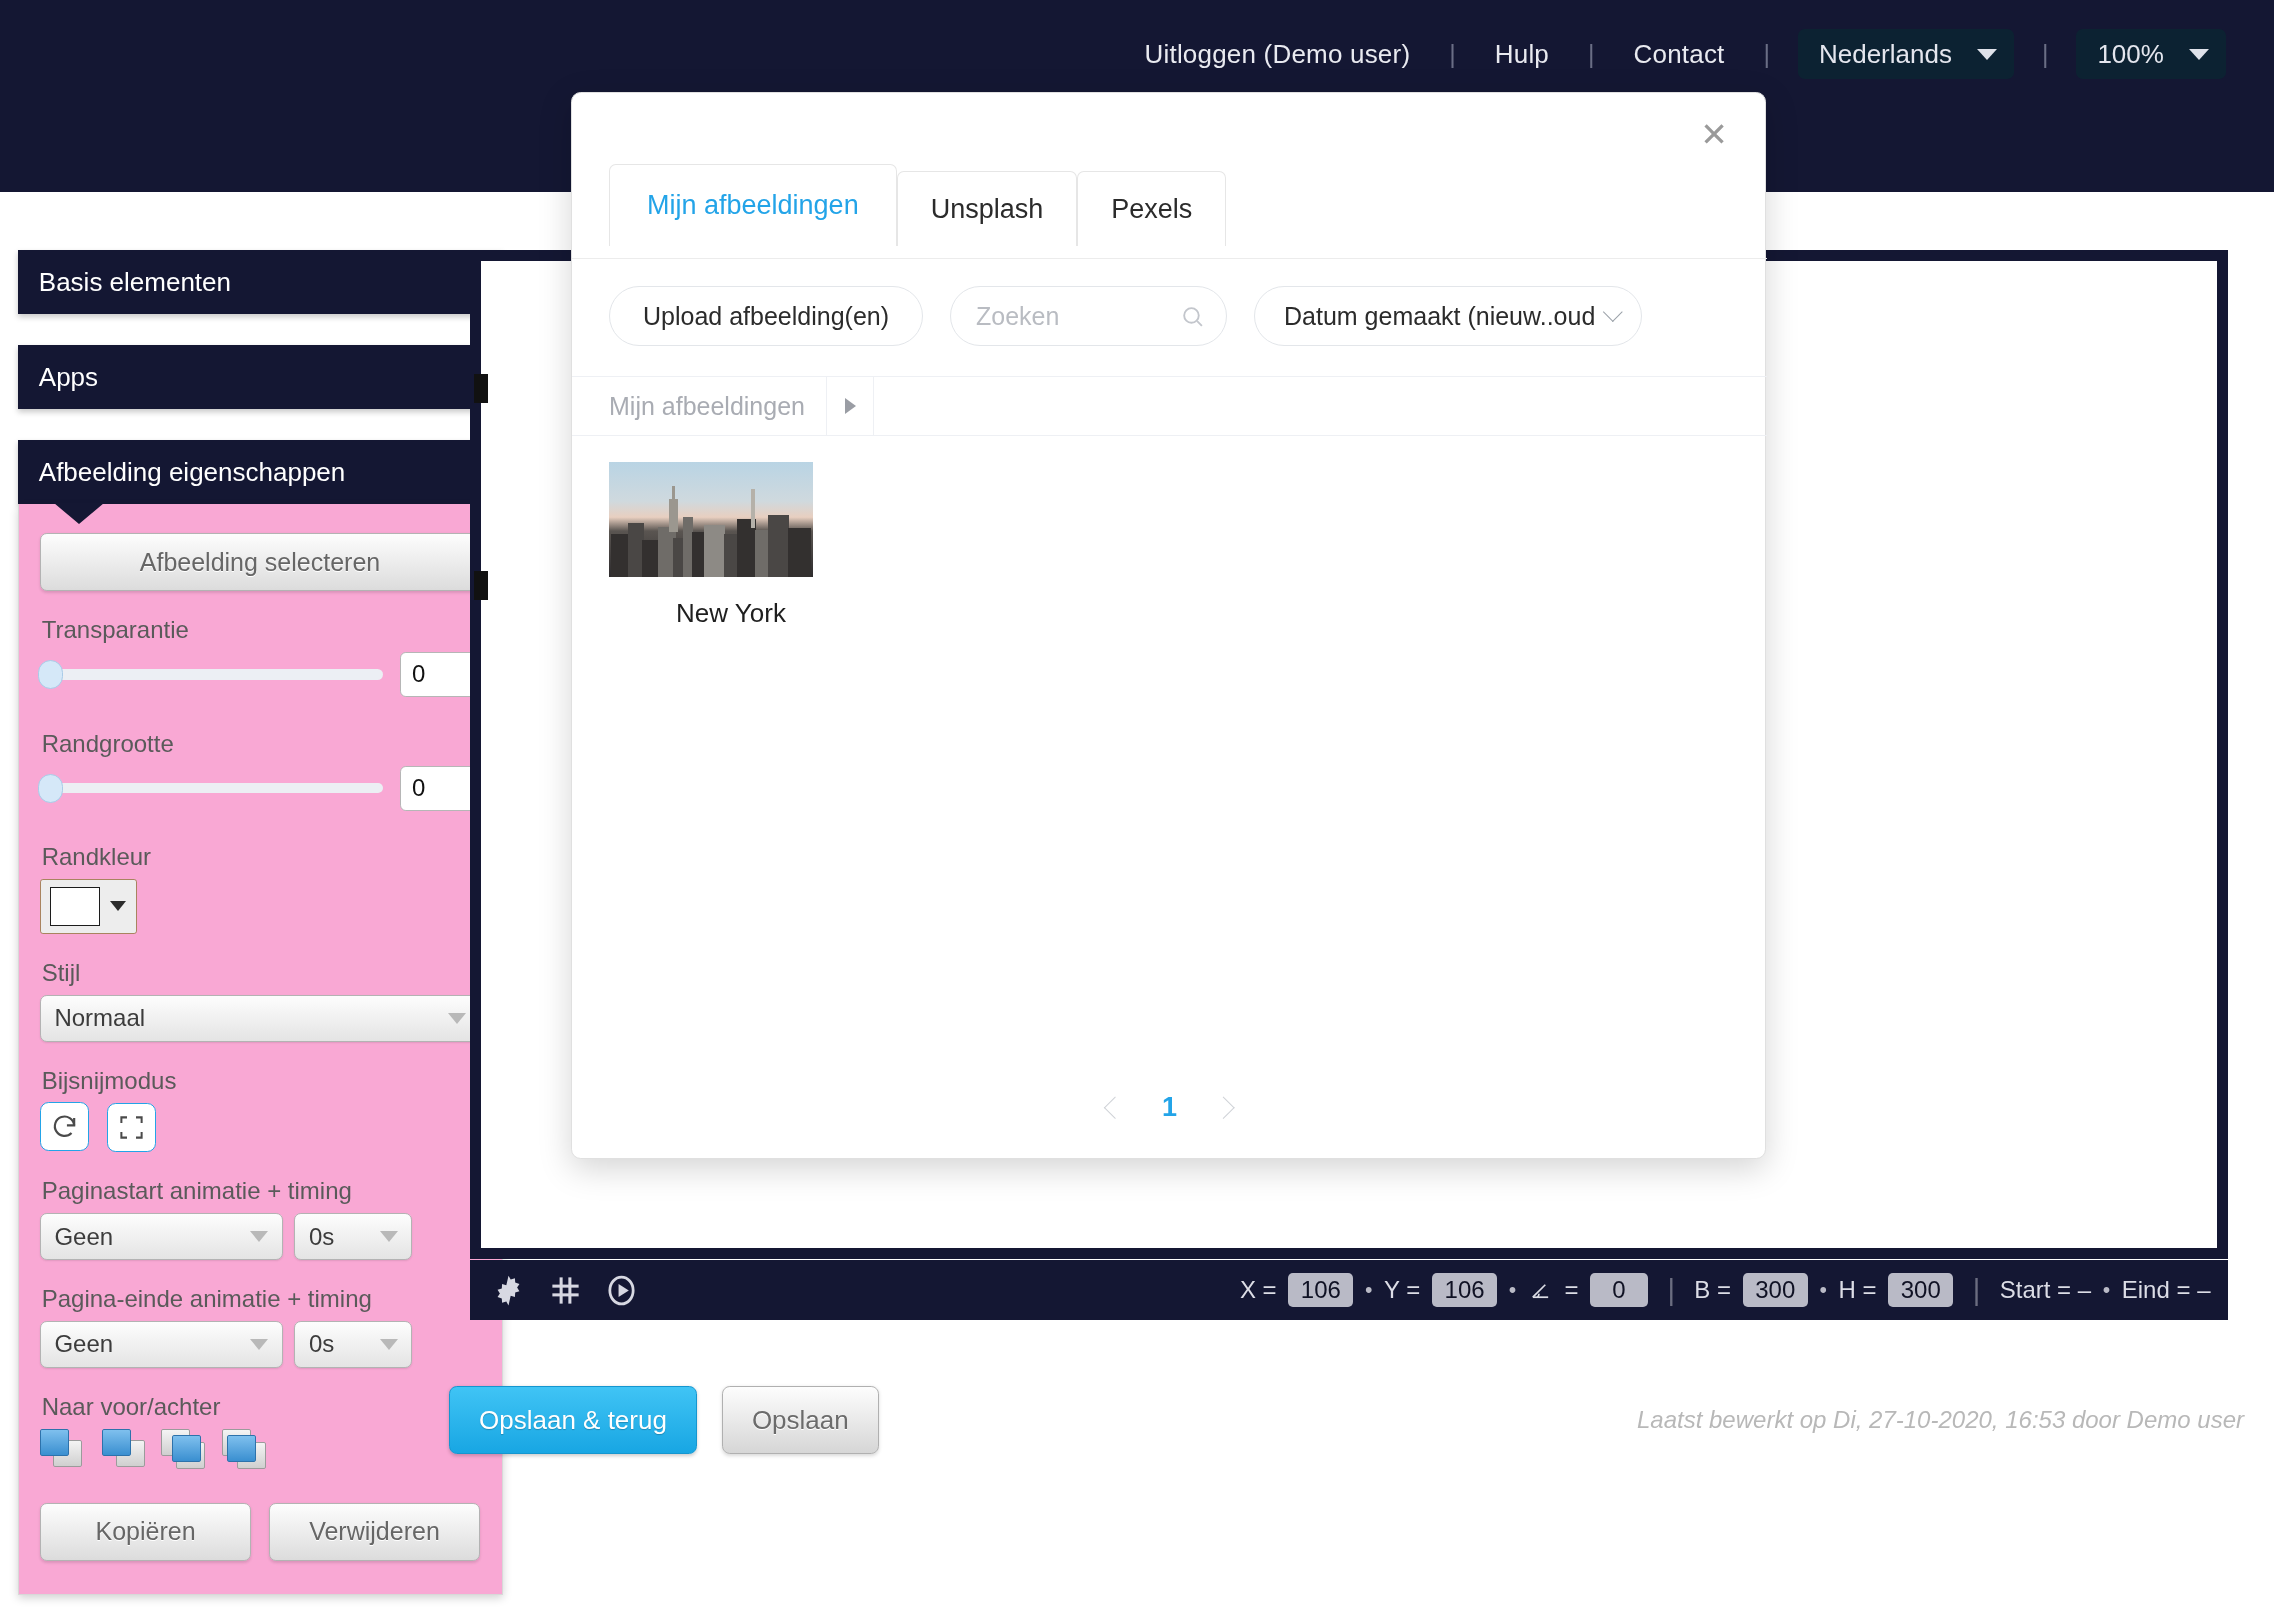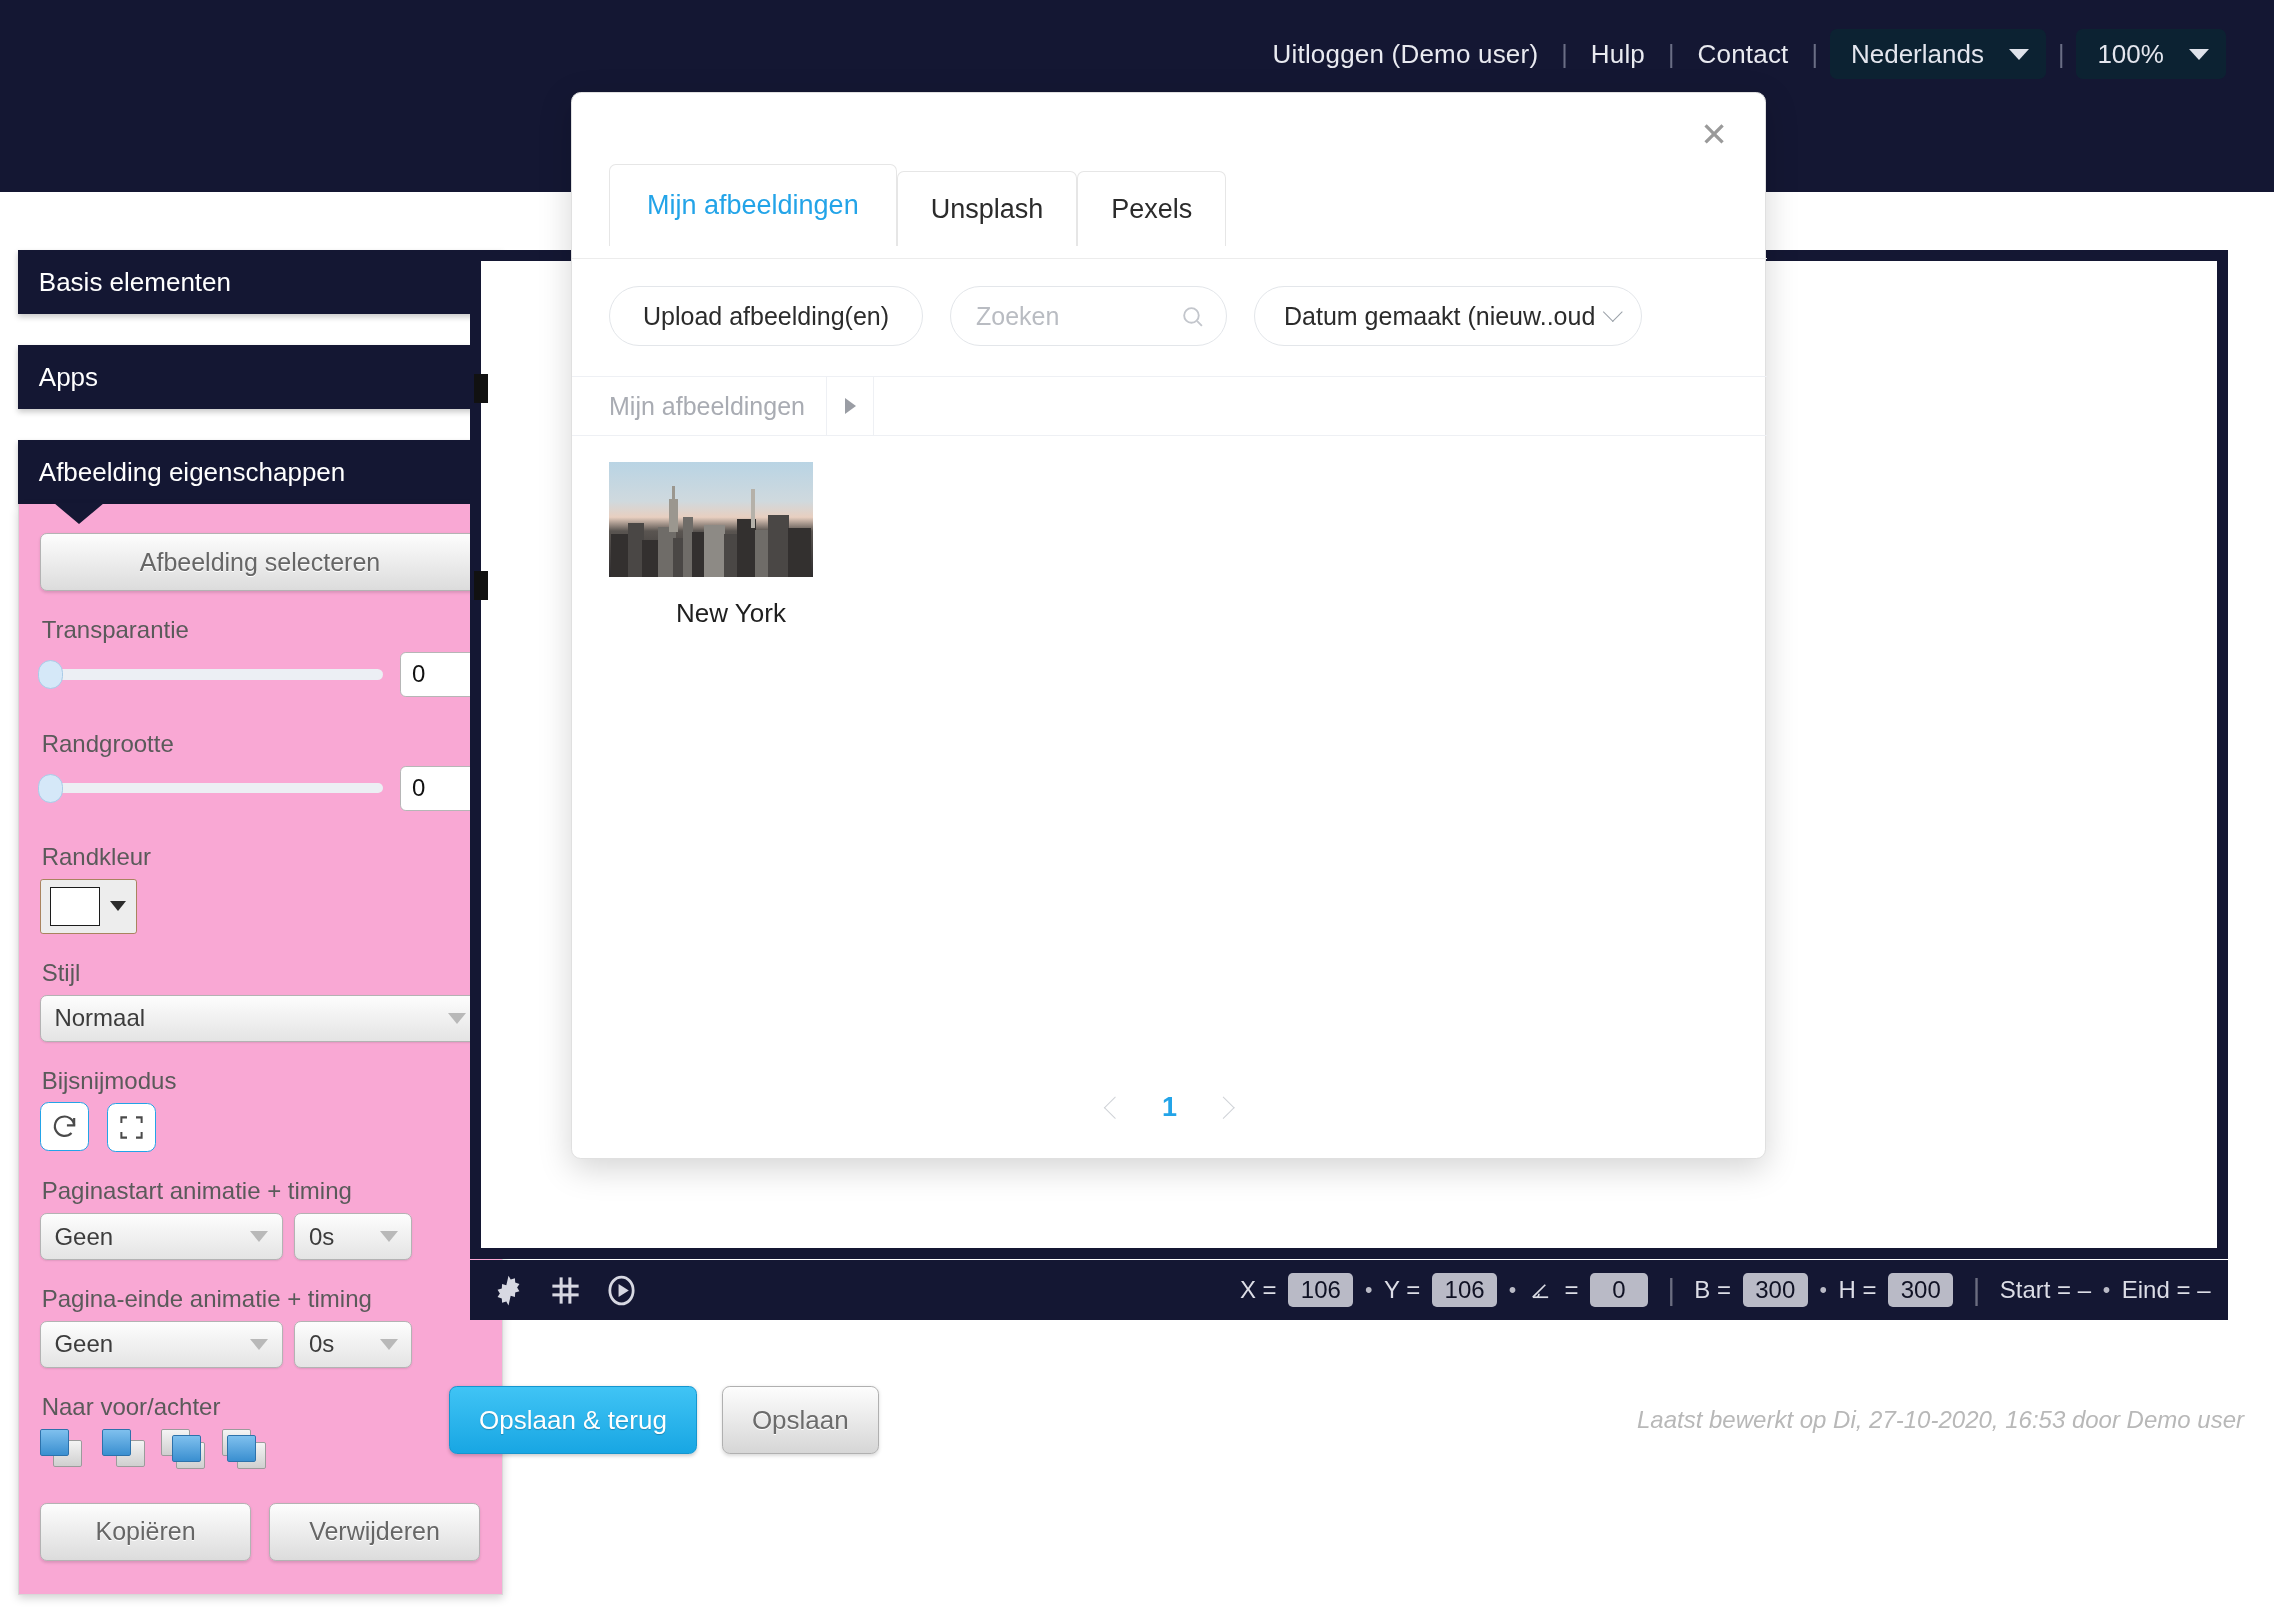--- a/index.html
+++ b/index.html
@@ -11,21 +11,21 @@
   }
 
   
   #topbar {
     position: absolute; left: 0; top: 0;
     width: 2275px; height: 192px;
     background: #141733;
   }
   #topnav {
     position: absolute; right: 37px; top: 29px;
-    display: flex; gap: 0px;
+    display: flex; gap: 16px;
     height: 50px;
   }
   .tn-link {
     color: #e9eaf0; font-size: 26px; letter-spacing: 0.2px;
     padding: 0 23px; cursor: pointer; white-space: nowrap;
     line-height: 50px;
   }
   .tn-sep { color: #6a6e85; font-size: 25px; line-height: 50px; }
   .tn-select {
     background: #0c2232; border-radius: 6.8px;

